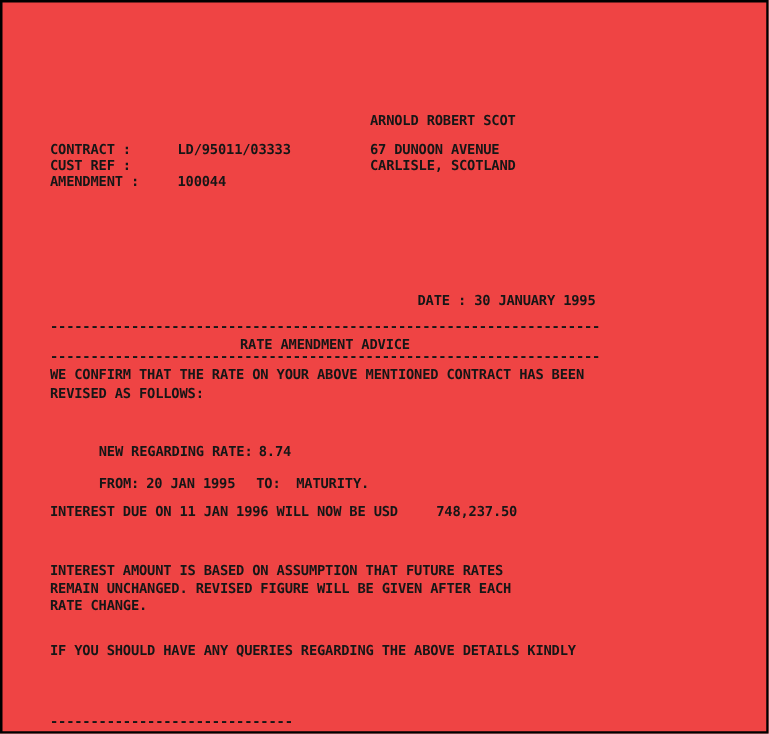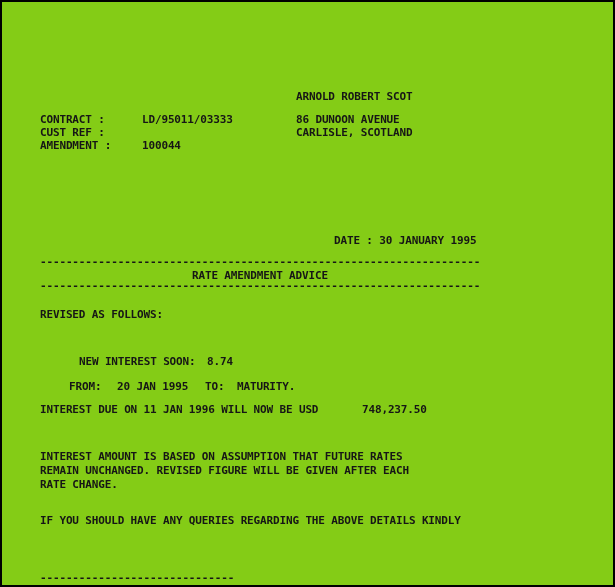--- a/index.html
+++ b/index.html
@@ -5,21 +5,21 @@
   html, body {
     margin: 0;
     padding: 0;
     background: #ffffff;
   }
   .page {
     position: relative;
     width: 615px;
     height: 587px;
     box-sizing: border-box;
-    background: #84cc16;
+    background: #ef4444;
     border: 2px solid #000000;
     overflow: hidden;
     font-family: "DejaVu Sans Mono", "Liberation Mono", monospace;
   }
   .ln {
     position: absolute;
     font-size: 11px;
     line-height: 13px;
     font-weight: bold;
     letter-spacing: -0.15px;
@@ -29,47 +29,48 @@
 </style>
 </head>
 <body>
 
 <div class="page">
 
   <div class="ln" style="top:88px;  left:294px">ARNOLD ROBERT SCOT</div>
 
   <div class="ln" style="top:111px; left:38px">CONTRACT :</div>
   <div class="ln" style="top:111px; left:140px">LD/95011/03333</div>
-  <div class="ln" style="top:111px; left:294px">86 DUNOON AVENUE</div>
+  <div class="ln" style="top:111px; left:294px">67 DUNOON AVENUE</div>
 
   <div class="ln" style="top:124px; left:38px">CUST REF :</div>
   <div class="ln" style="top:124px; left:140px"></div>
   <div class="ln" style="top:124px; left:294px">CARLISLE, SCOTLAND</div>
 
   <div class="ln" style="top:137px; left:38px">AMENDMENT :</div>
   <div class="ln" style="top:137px; left:140px">100044</div>
 
   <div class="ln" style="top:232px; left:332px">DATE : 30 JANUARY 1995</div>
 
   <div class="ln" style="top:253px; left:38px">--------------------------------------------------------------------</div>
   <div class="ln" style="top:267px; left:190px">RATE AMENDMENT ADVICE</div>
   <div class="ln" style="top:277px; left:38px">--------------------------------------------------------------------</div>
 
+  <div class="ln" style="top:291px; left:38px">WE CONFIRM THAT THE RATE ON YOUR ABOVE MENTIONED CONTRACT HAS BEEN</div>
   <div class="ln" style="top:306px; left:38px">REVISED AS FOLLOWS:</div>
 
-  <div class="ln" style="top:353px; left:77px">NEW INTEREST SOON:</div>
+  <div class="ln" style="top:353px; left:77px">NEW REGARDING RATE:</div>
   <div class="ln" style="top:353px; left:205px">8.74</div>
 
-  <div class="ln" style="top:378px; left:67px">FROM:</div>
+  <div class="ln" style="top:378px; left:77px">FROM:</div>
   <div class="ln" style="top:378px; left:115px">20 JAN 1995</div>
   <div class="ln" style="top:378px; left:203px">TO:</div>
   <div class="ln" style="top:378px; left:235px">MATURITY.</div>
 
   <div class="ln" style="top:401px; left:38px">INTEREST DUE ON 11 JAN 1996 WILL NOW BE USD</div>
-  <div class="ln" style="top:401px; left:360px">748,237.50</div>
+  <div class="ln" style="top:401px; left:347px">748,237.50</div>
 
   <div class="ln" style="top:462px; left:38px">REMAIN UNCHANGED. REVISED FIGURE WILL BE GIVEN AFTER EACH</div>
   <div class="ln" style="top:448px; left:38px">INTEREST AMOUNT IS BASED ON ASSUMPTION THAT FUTURE RATES</div>
   <div class="ln" style="top:476px; left:38px">RATE CHANGE.</div>
 
   <div class="ln" style="top:512px; left:38px">IF YOU SHOULD HAVE ANY QUERIES REGARDING THE ABOVE DETAILS KINDLY</div>
 
   <div class="ln" style="top:569px; left:38px">------------------------------</div>
 
 </div>

